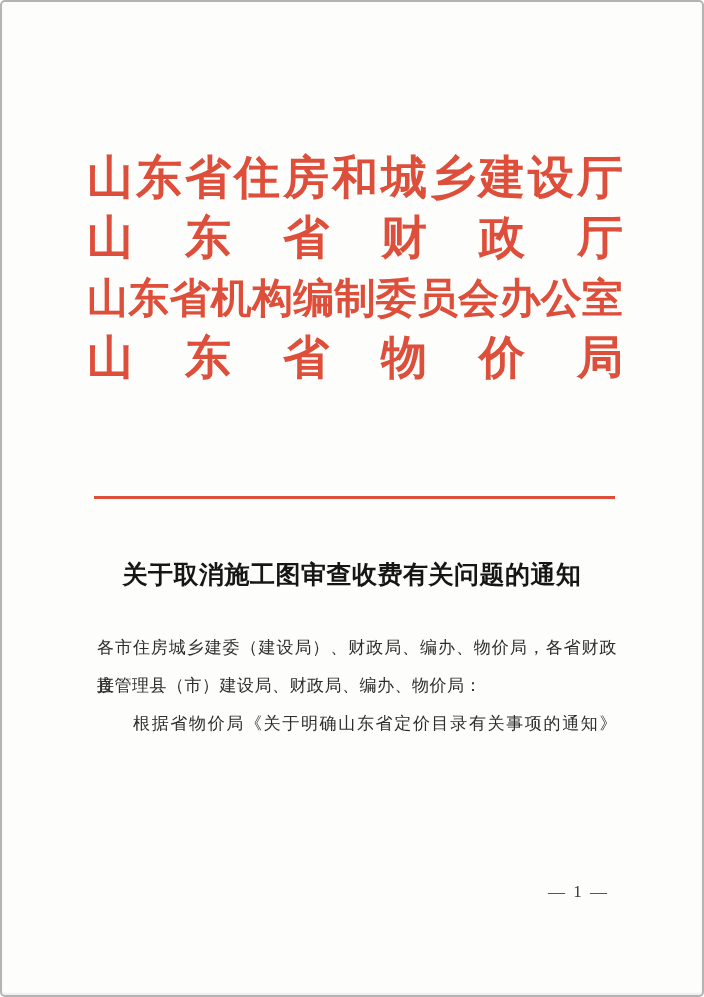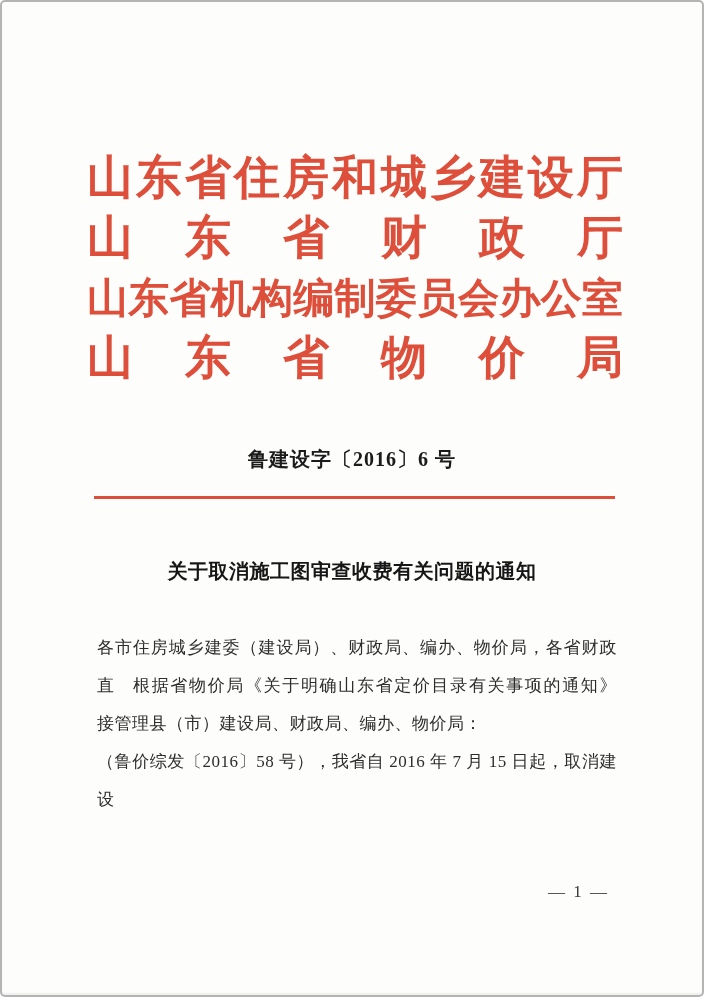--- a/index.html
+++ b/index.html
@@ -68,21 +68,21 @@
     border: none;
   }
 
   
   .title {
     position: absolute;
     top: 556px;
     left: 0;
     width: 100%;
     text-align: center;
-    font-size: 20px;
+    font-size: 25px;
     font-weight: 700;
     letter-spacing: 0.5px;
     color: var(--title-text);
   }
 
   
   .body-block {
     position: absolute;
     top: 627px;
     left: 95px;
@@ -159,28 +159,26 @@
     <div class="lh-line">
         <span>山</span>
         <span>东</span>
         <span>省</span>
         <span>物</span>
         <span>价</span>
         <span>局</span>
       </div>
   </header>
 
-  <div class="doc-number">鲁建设字〔2016〕6 号</div>
 
   <div class="red-rule"></div>
 
   <h1 class="title">关于取消施工图审查收费有关问题的通知</h1>
 
   <main class="body-block">
     <div class="body-line justify">各市住房城乡建委（建设局）、财政局、编办、物价局，各省财政直</div>
+    <div class="body-line">接管理县（市）建设局、财政局、编办、物价局：</div>
     <div class="body-line justify indent">根据省物价局《关于明确山东省定价目录有关事项的通知》</div>
-    <div class="body-line">接管理县（市）建设局、财政局、编办、物价局：</div>
-    <div class="body-line justify">（鲁价综发〔2016〕58 号），我省自 2016 年 7 月 15 日起，取消建设</div>
   </main>
 
   <div class="page-number">— 1 —</div>
 
 </div>
 
 </body></html>

